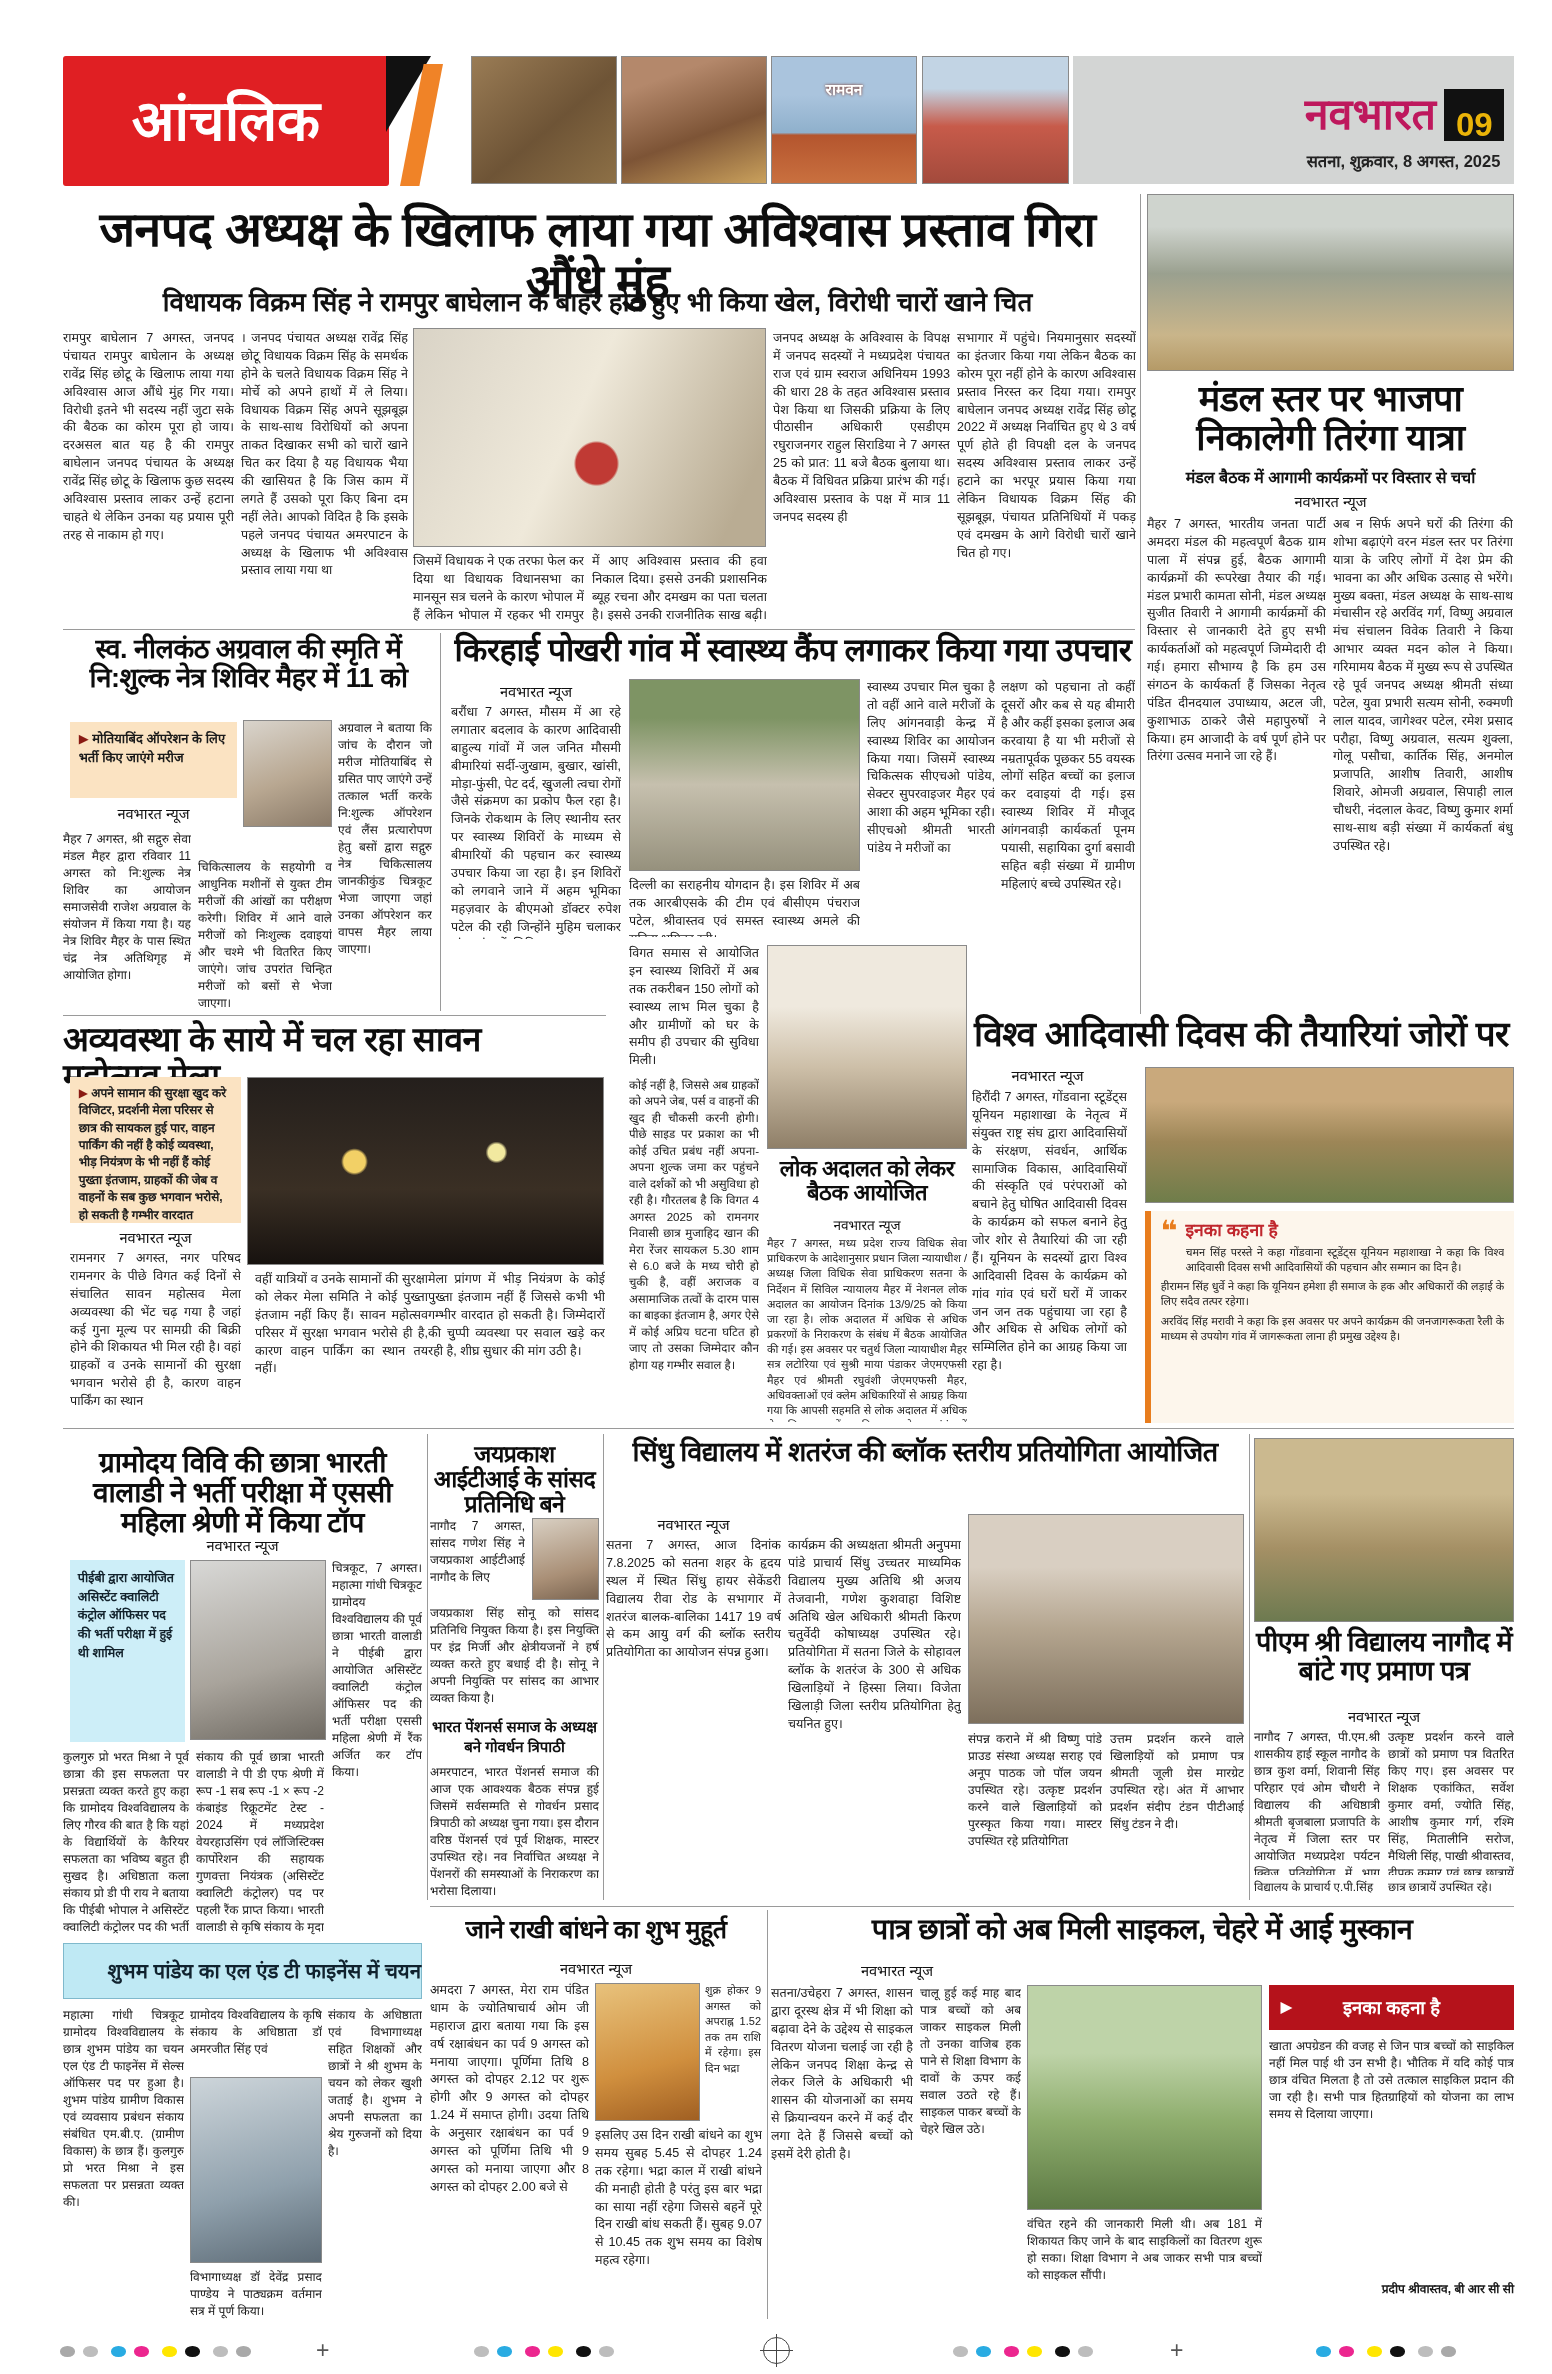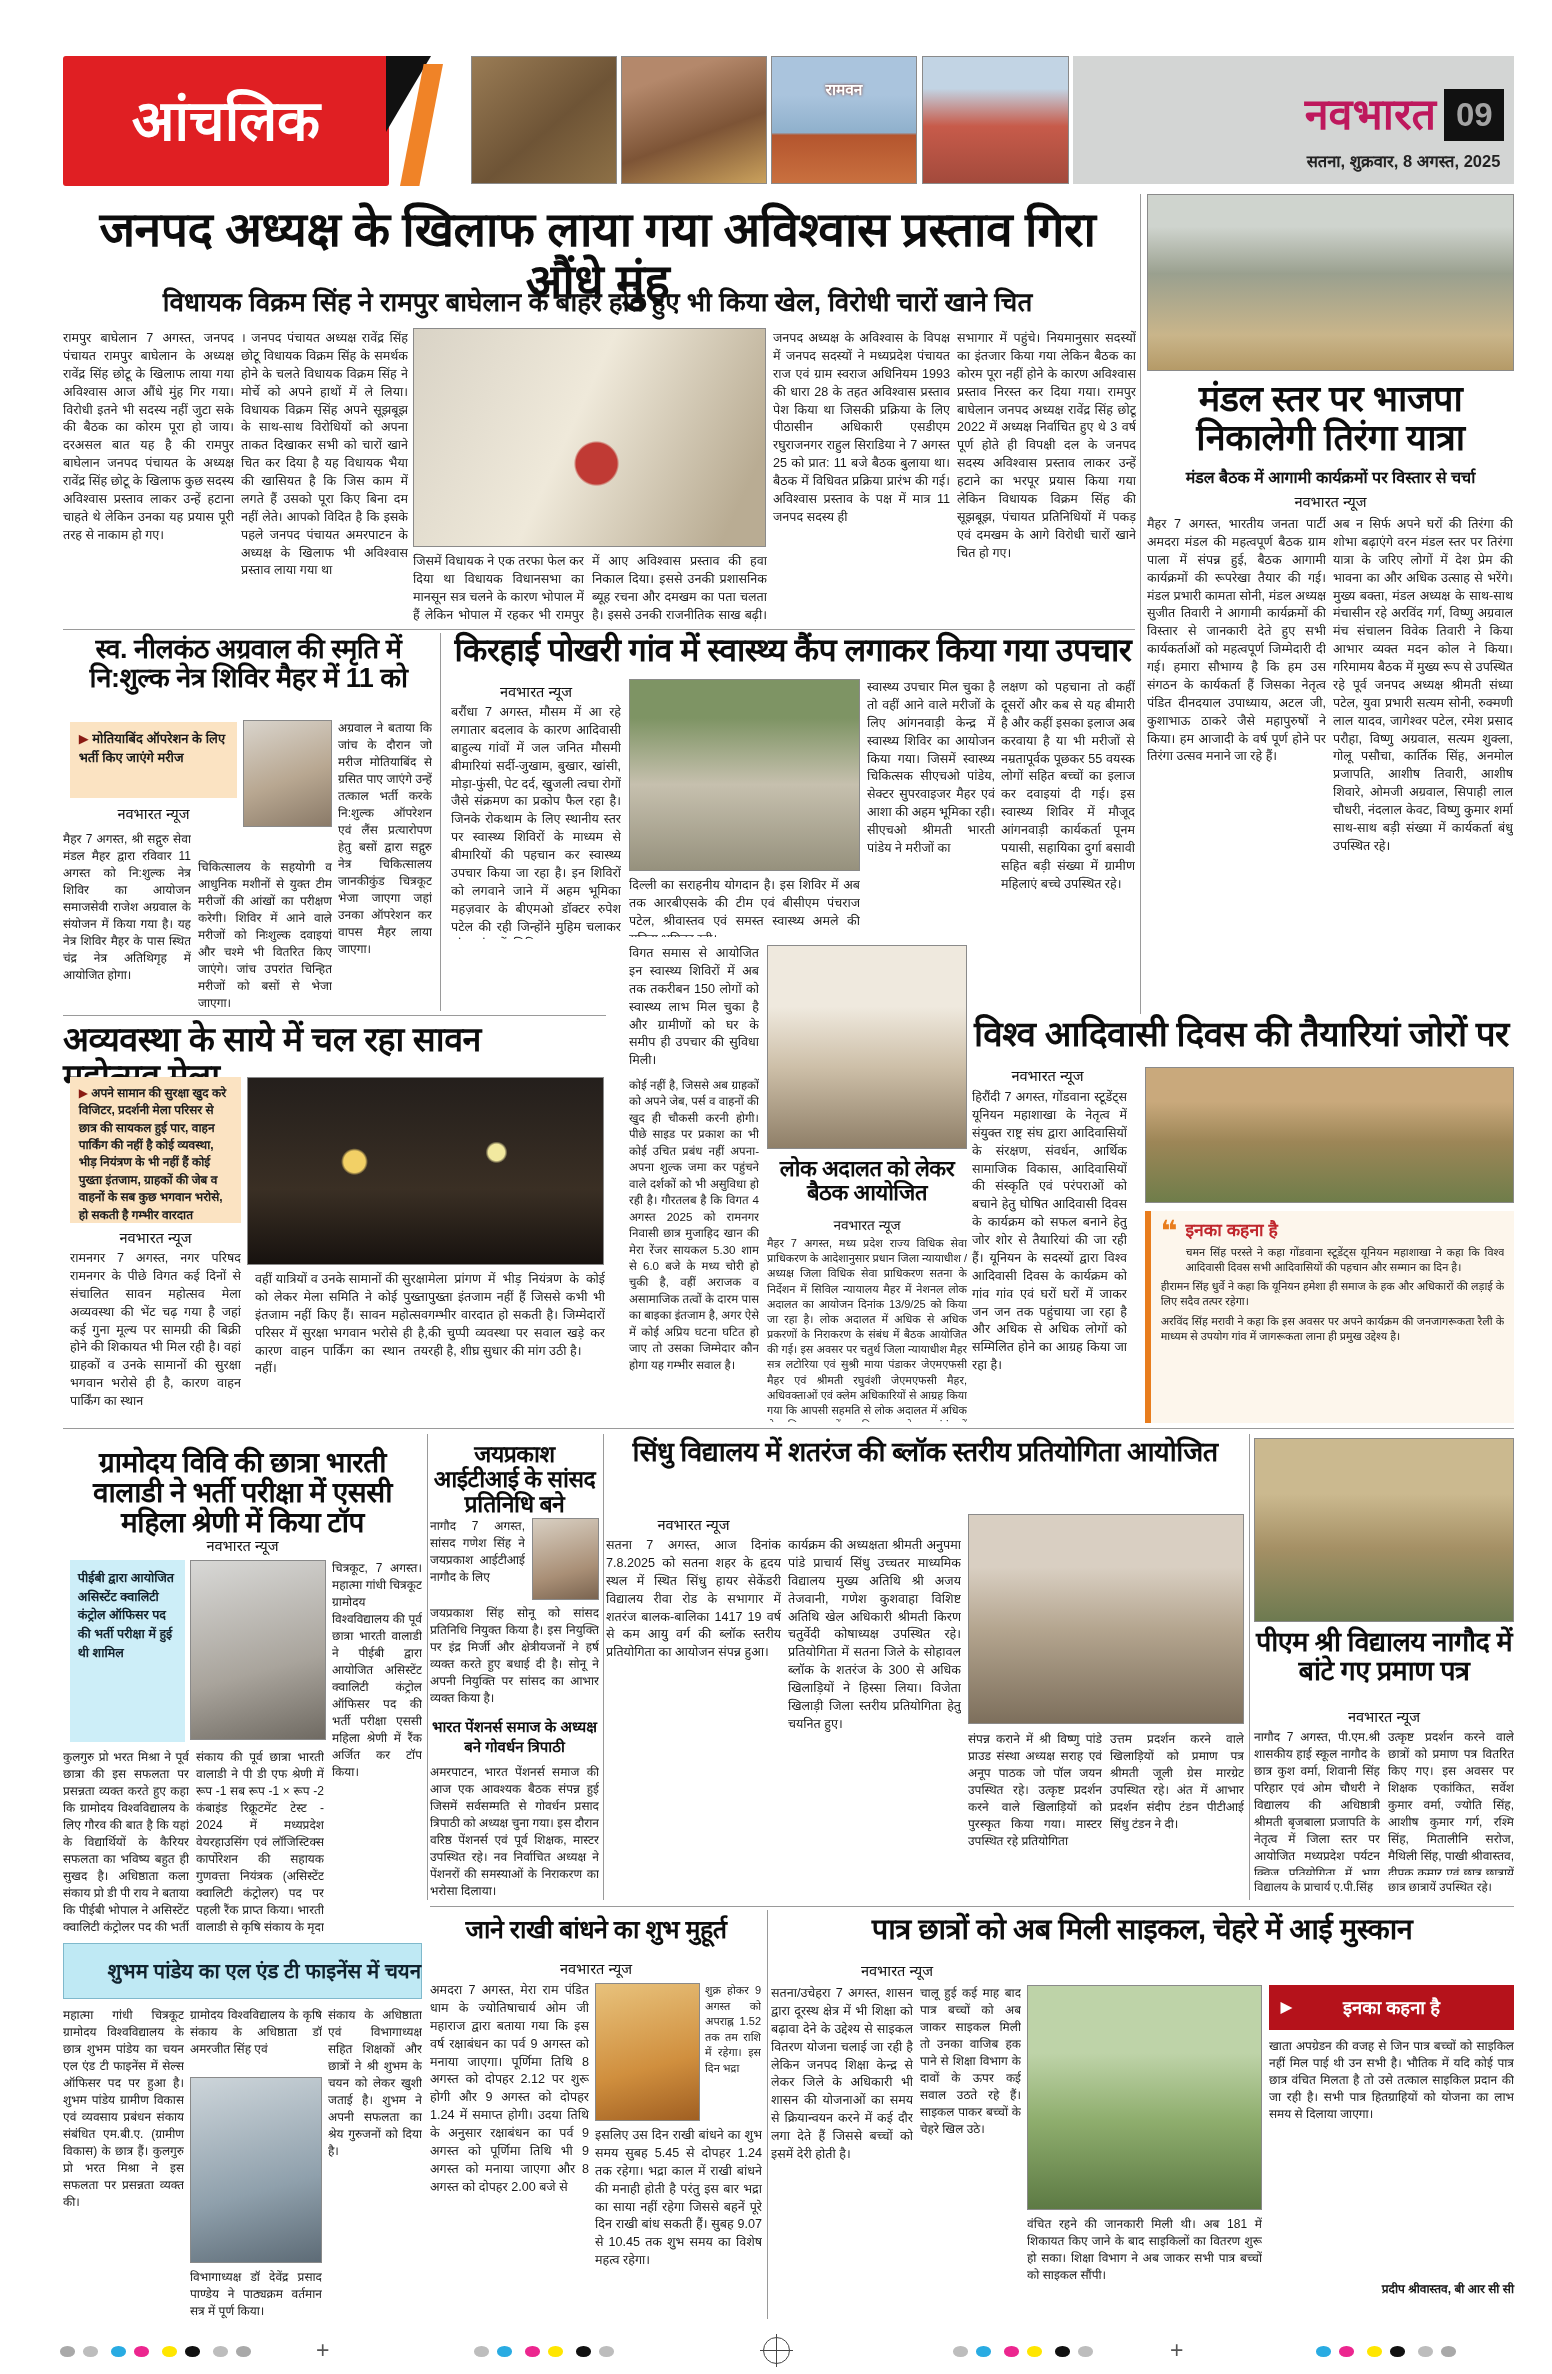--- a/index.html
+++ b/index.html
@@ -55,21 +55,21 @@
     <div class="abs" style="left:400px;top:64px;width:43px;height:122px;background:#f08327;clip-path:polygon(55% 0,100% 0,45% 100%,0 100%);"></div>
     <div class="abs ph ph-t1" style="left:471px;top:56px;width:146px;height:128px;"></div>
     <div class="abs ph ph-t2" style="left:621px;top:56px;width:146px;height:128px;"></div>
     <div class="abs ph ph-t3" style="left:771px;top:56px;width:146px;height:128px;">
       <div style="margin-top:21px;text-align:center;color:#fff;font-weight:700;font-size:15.5px;text-shadow:0 0 2.9px #7c2a14;">रामवन</div>
     </div>
     <div class="abs ph ph-t4" style="left:922px;top:56px;width:147px;height:128px;"></div>
     <div class="abs" style="left:1073px;top:56px;width:441px;height:128px;background:#d3d5d4;">
       <div style="position:absolute;right:78px;top:27px;font-family:'Liberation Serif','DejaVu Serif',serif;font-weight:800;font-size:43px;color:#be185d;">नवभारत</div>
       <div class="abs" style="right:9.7px;top:33px;width:60px;height:52px;background:#111;">
-        <div style="color:#a3a3a3;font-weight:800;font-size:33px;text-align:center;line-height:52px;">09</div>
+        <div style="color:#eab308;font-weight:800;font-size:33px;text-align:center;line-height:52px;margin-top:10px;">09</div>
       </div>
       <div style="position:absolute;right:13.6px;top:93px;font-size:16.5px;font-weight:600;color:#222;">सतना, शुक्रवार, 8 अगस्त, 2025</div>
     </div>
   </div>
 
   <div class="abs hl" style="left:63px;top:204px;width:1069px;height:78px;font-size:48px;">जनपद अध्यक्ष के खिलाफ लाया गया अविश्वास प्रस्ताव गिरा औंधे मुंह</div>
   <div class="abs sub" style="left:63px;top:283px;width:1069px;height:39px;font-size:26px;">विधायक विक्रम सिंह ने रामपुर बाघेलान के बाहर होते हुए भी किया खेल, विरोधी चारों खाने चित</div>
 
   <div class="abs bt" style="left:63px;top:330px;width:171px;height:293px;">रामपुर बाघेलान 7 अगस्त, जनपद पंचायत रामपुर बाघेलान के अध्यक्ष रावेंद्र सिंह छोटू के खिलाफ लाया गया अविश्वास आज औंधे मुंह गिर गया। विरोधी इतने भी सदस्य नहीं जुटा सके की बैठक का कोरम पूरा हो जाय। दरअसल बात यह है की रामपुर बाघेलान जनपद पंचायत के अध्यक्ष रावेंद्र सिंह छोटू के खिलाफ कुछ सदस्य अविश्वास प्रस्ताव लाकर उन्हें हटाना चाहते थे लेकिन उनका यह प्रयास पूरी तरह से नाकाम हो गए।</div>
   <div class="abs bt" style="left:241px;top:330px;width:167px;height:293px;">। जनपद पंचायत अध्यक्ष रावेंद्र सिंह छोटू विधायक विक्रम सिंह के समर्थक होने के चलते विधायक विक्रम सिंह ने मोर्चे को अपने हाथों में ले लिया। विधायक विक्रम सिंह अपने सूझबूझ के साथ-साथ विरोधियों को अपना ताकत दिखाकर सभी को चारों खाने चित कर दिया है यह विधायक भैया की खासियत है कि जिस काम में लगते हैं उसको पूरा किए बिना दम नहीं लेते। आपको विदित है कि इसके पहले जनपद पंचायत अमरपाटन के अध्यक्ष के खिलाफ भी अविश्वास प्रस्ताव लाया गया था</div>

